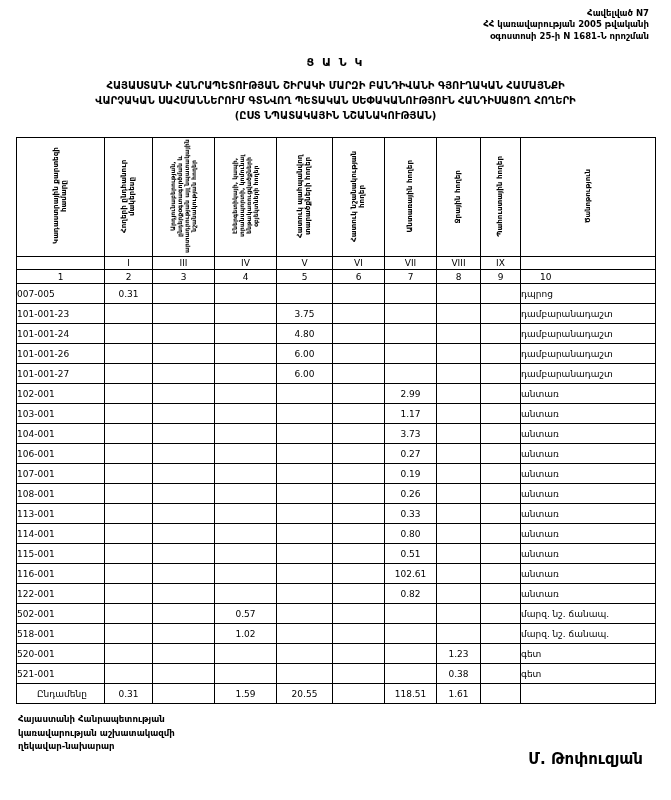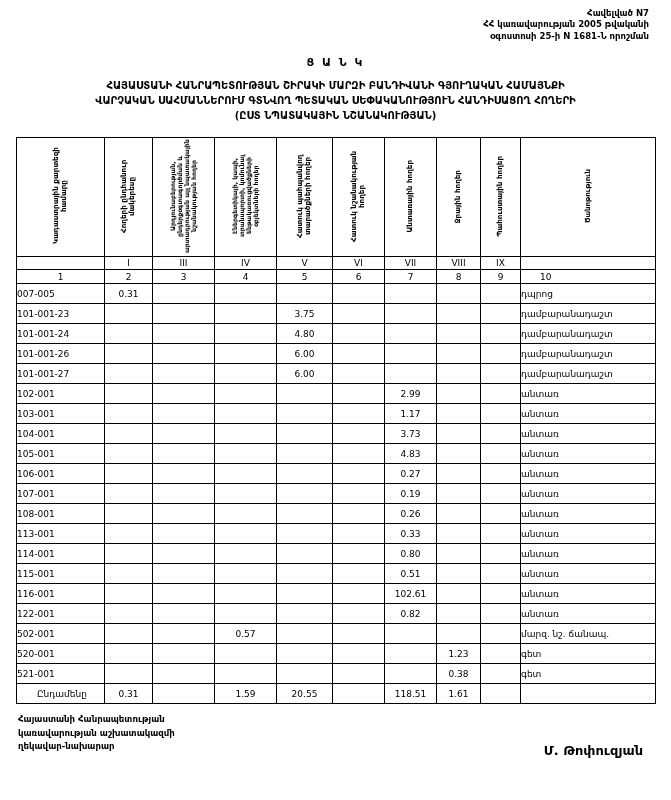--- a/index.html
+++ b/index.html
@@ -130,22 +130,22 @@
   .sign {
     margin: 9px 18px 8px 18px;
     font-size: 8.6px;
     font-weight: bold;
     line-height: 1.55;
     position: relative;
   }
   .sign .name {
     position: absolute;
     right: 10px;
-    top: 28px;
-    font-size: 13px;
+    top: 35px;
+    font-size: 15px;
     font-weight: bold;
   }
 </style>
 </head>
 <body>
 
 <div class="page">
 
   <div class="doc-header">
     <div>Հավելված N7</div>
@@ -303,32 +303,20 @@
           <td class="val"></td>
           <td class="val"></td>
           <td class="val"></td>
           <td class="val"></td>
           <td class="val">3.73</td>
           <td class="val"></td>
           <td class="val"></td>
           <td class="note">անտառ</td>
         </tr>
         <tr>
-          <td class="code">105-001</td>
-          <td class="val"></td>
-          <td class="val"></td>
-          <td class="val"></td>
-          <td class="val"></td>
-          <td class="val"></td>
-          <td class="val">4.83</td>
-          <td class="val"></td>
-          <td class="val"></td>
-          <td class="note">անտառ</td>
-        </tr>
-        <tr>
           <td class="code">106-001</td>
           <td class="val"></td>
           <td class="val"></td>
           <td class="val"></td>
           <td class="val"></td>
           <td class="val"></td>
           <td class="val">0.27</td>
           <td class="val"></td>
           <td class="val"></td>
           <td class="note">անտառ</td>
@@ -415,20 +403,32 @@
           <td class="val">0.82</td>
           <td class="val"></td>
           <td class="val"></td>
           <td class="note">անտառ</td>
         </tr>
         <tr>
           <td class="code">502-001</td>
           <td class="val"></td>
           <td class="val"></td>
           <td class="val">0.57</td>
+          <td class="val"></td>
+          <td class="val"></td>
+          <td class="val"></td>
+          <td class="val"></td>
+          <td class="val"></td>
+          <td class="note">մարզ. նշ. ճանապ.</td>
+        </tr>
+        <tr>
+          <td class="code">518-001</td>
+          <td class="val"></td>
+          <td class="val"></td>
+          <td class="val">1.02</td>
           <td class="val"></td>
           <td class="val"></td>
           <td class="val"></td>
           <td class="val"></td>
           <td class="val"></td>
           <td class="note">մարզ. նշ. ճանապ.</td>
         </tr>
         <tr>
           <td class="code">520-001</td>
           <td class="val"></td>

